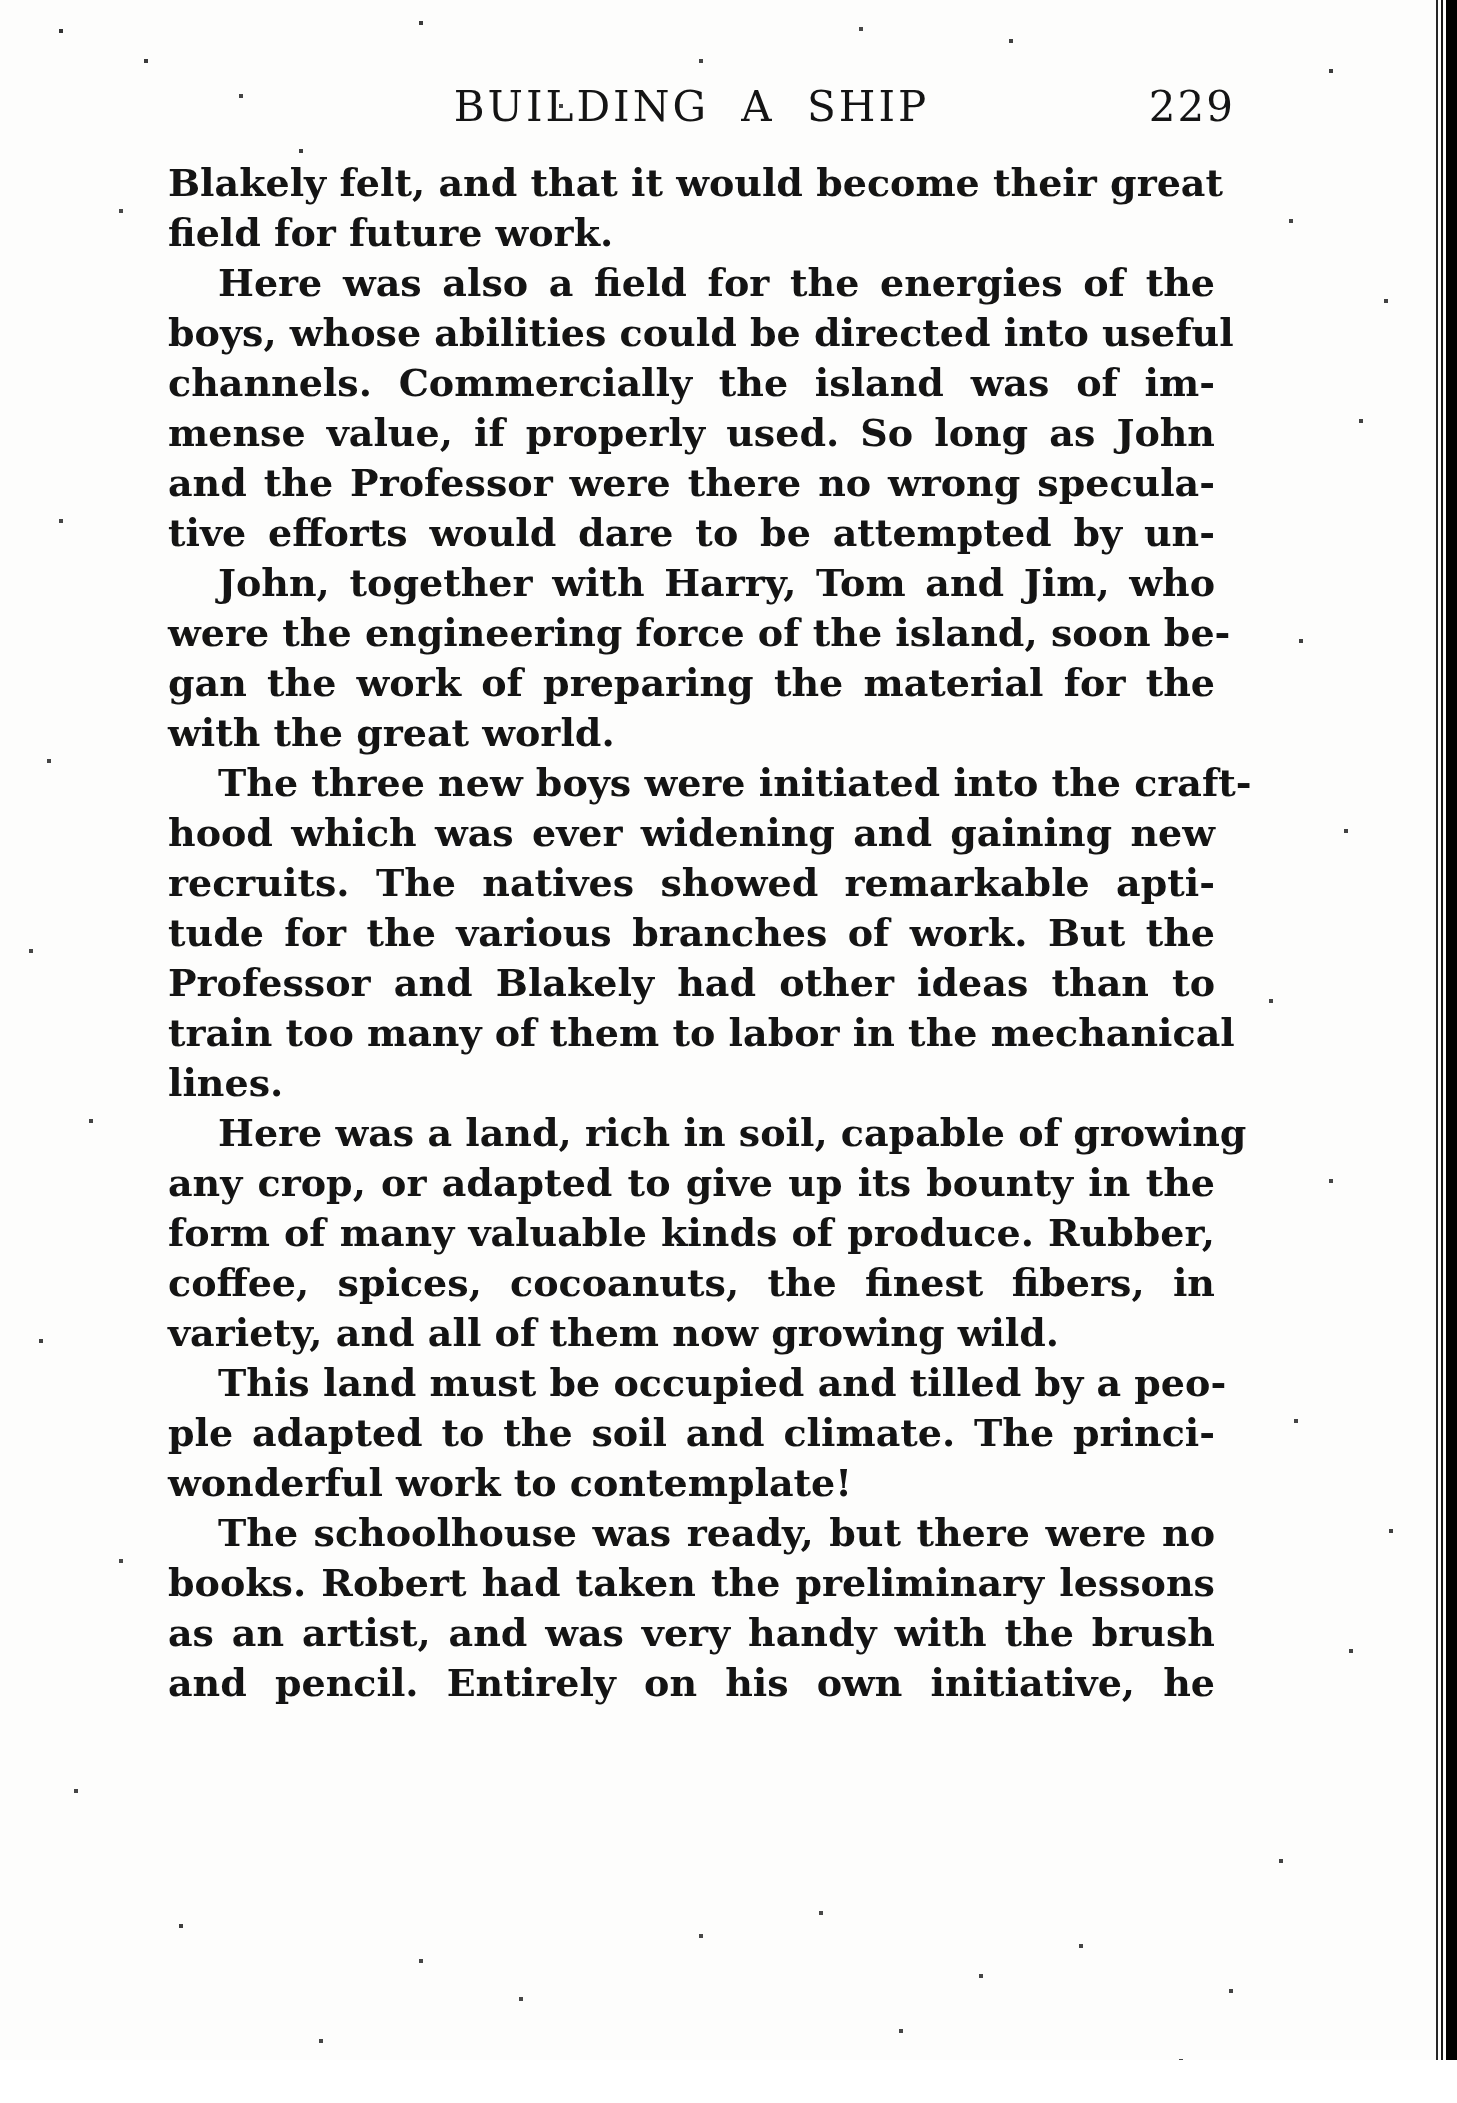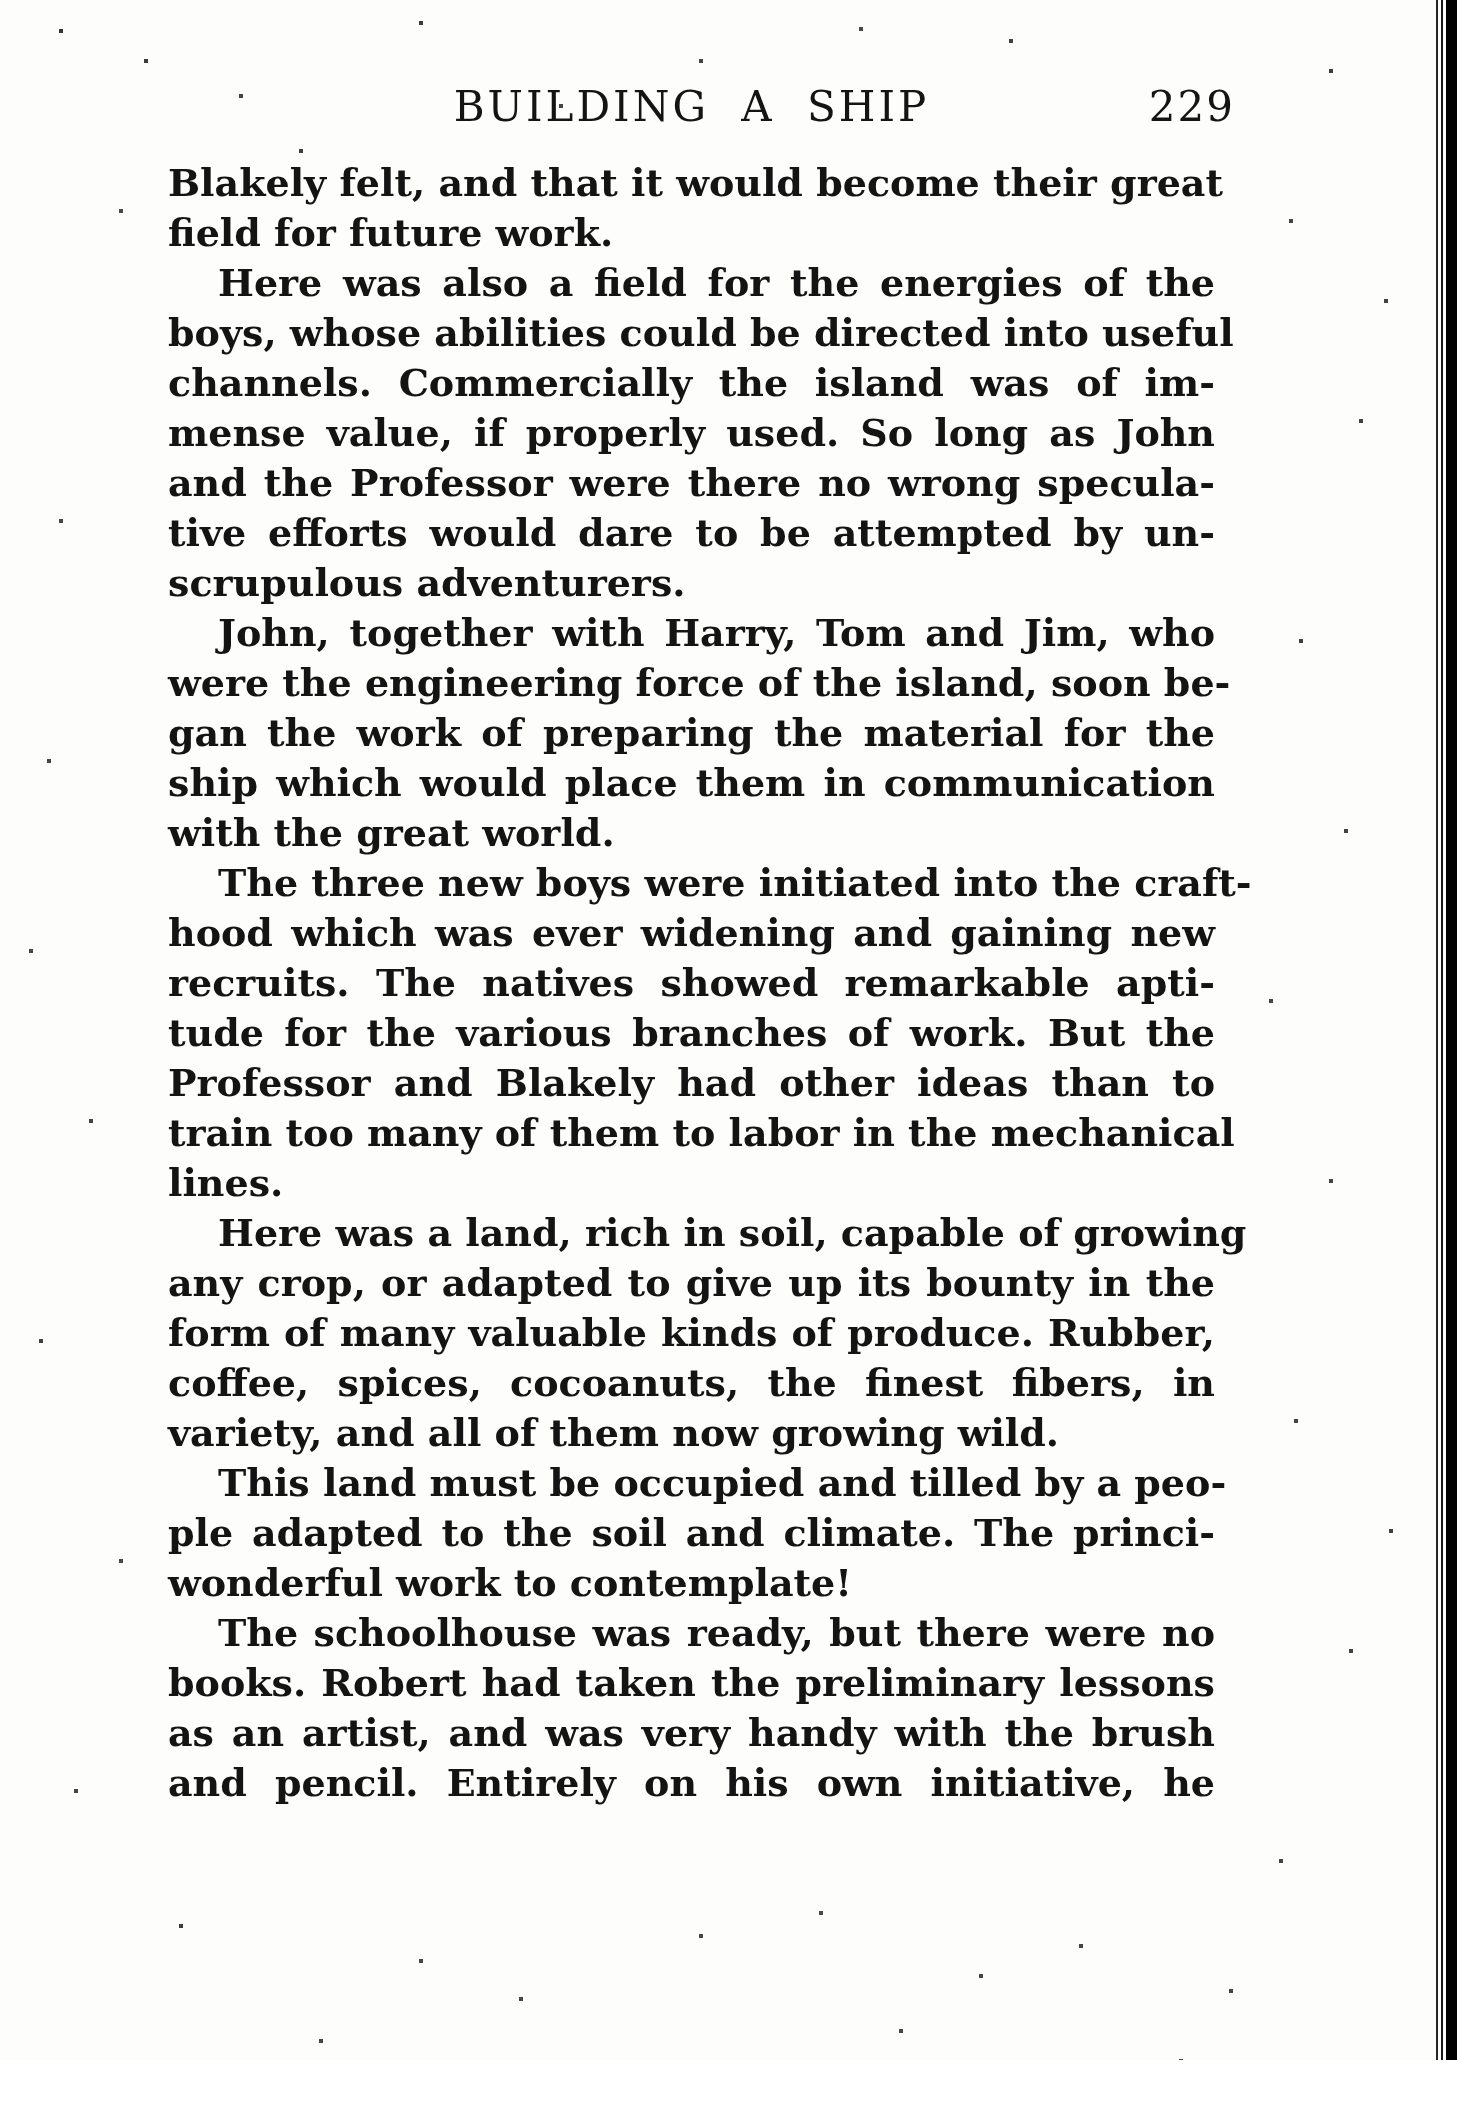--- a/index.html
+++ b/index.html
@@ -107,25 +107,23 @@
 
   <div class="textblock">
     <div class="line">Blakely felt, and that it would become their great</div>
     <div class="line end">field for future work.</div>
     <div class="line ind">Here was also a field for the energies of the</div>
     <div class="line">boys, whose abilities could be directed into useful</div>
     <div class="line">channels. Commercially the island was of im-</div>
     <div class="line">mense value, if properly used. So long as John</div>
     <div class="line">and the Professor were there no wrong specula-</div>
     <div class="line">tive efforts would dare to be attempted by un-</div>
-    <div class="line end">scrupulous adventurers.</div>
     <div class="line ind">John, together with Harry, Tom and Jim, who</div>
     <div class="line">were the engineering force of the island, soon be-</div>
     <div class="line">gan the work of preparing the material for the</div>
-    <div class="line">ship which would place them in communication</div>
     <div class="line end">with the great world.</div>
     <div class="line ind">The three new boys were initiated into the craft-</div>
     <div class="line">hood which was ever widening and gaining new</div>
     <div class="line">recruits. The natives showed remarkable apti-</div>
     <div class="line">tude for the various branches of work. But the</div>
     <div class="line">Professor and Blakely had other ideas than to</div>
     <div class="line">train too many of them to labor in the mechanical</div>
     <div class="line end">lines.</div>
     <div class="line ind">Here was a land, rich in soil, capable of growing</div>
     <div class="line">any crop, or adapted to give up its bounty in the</div>

